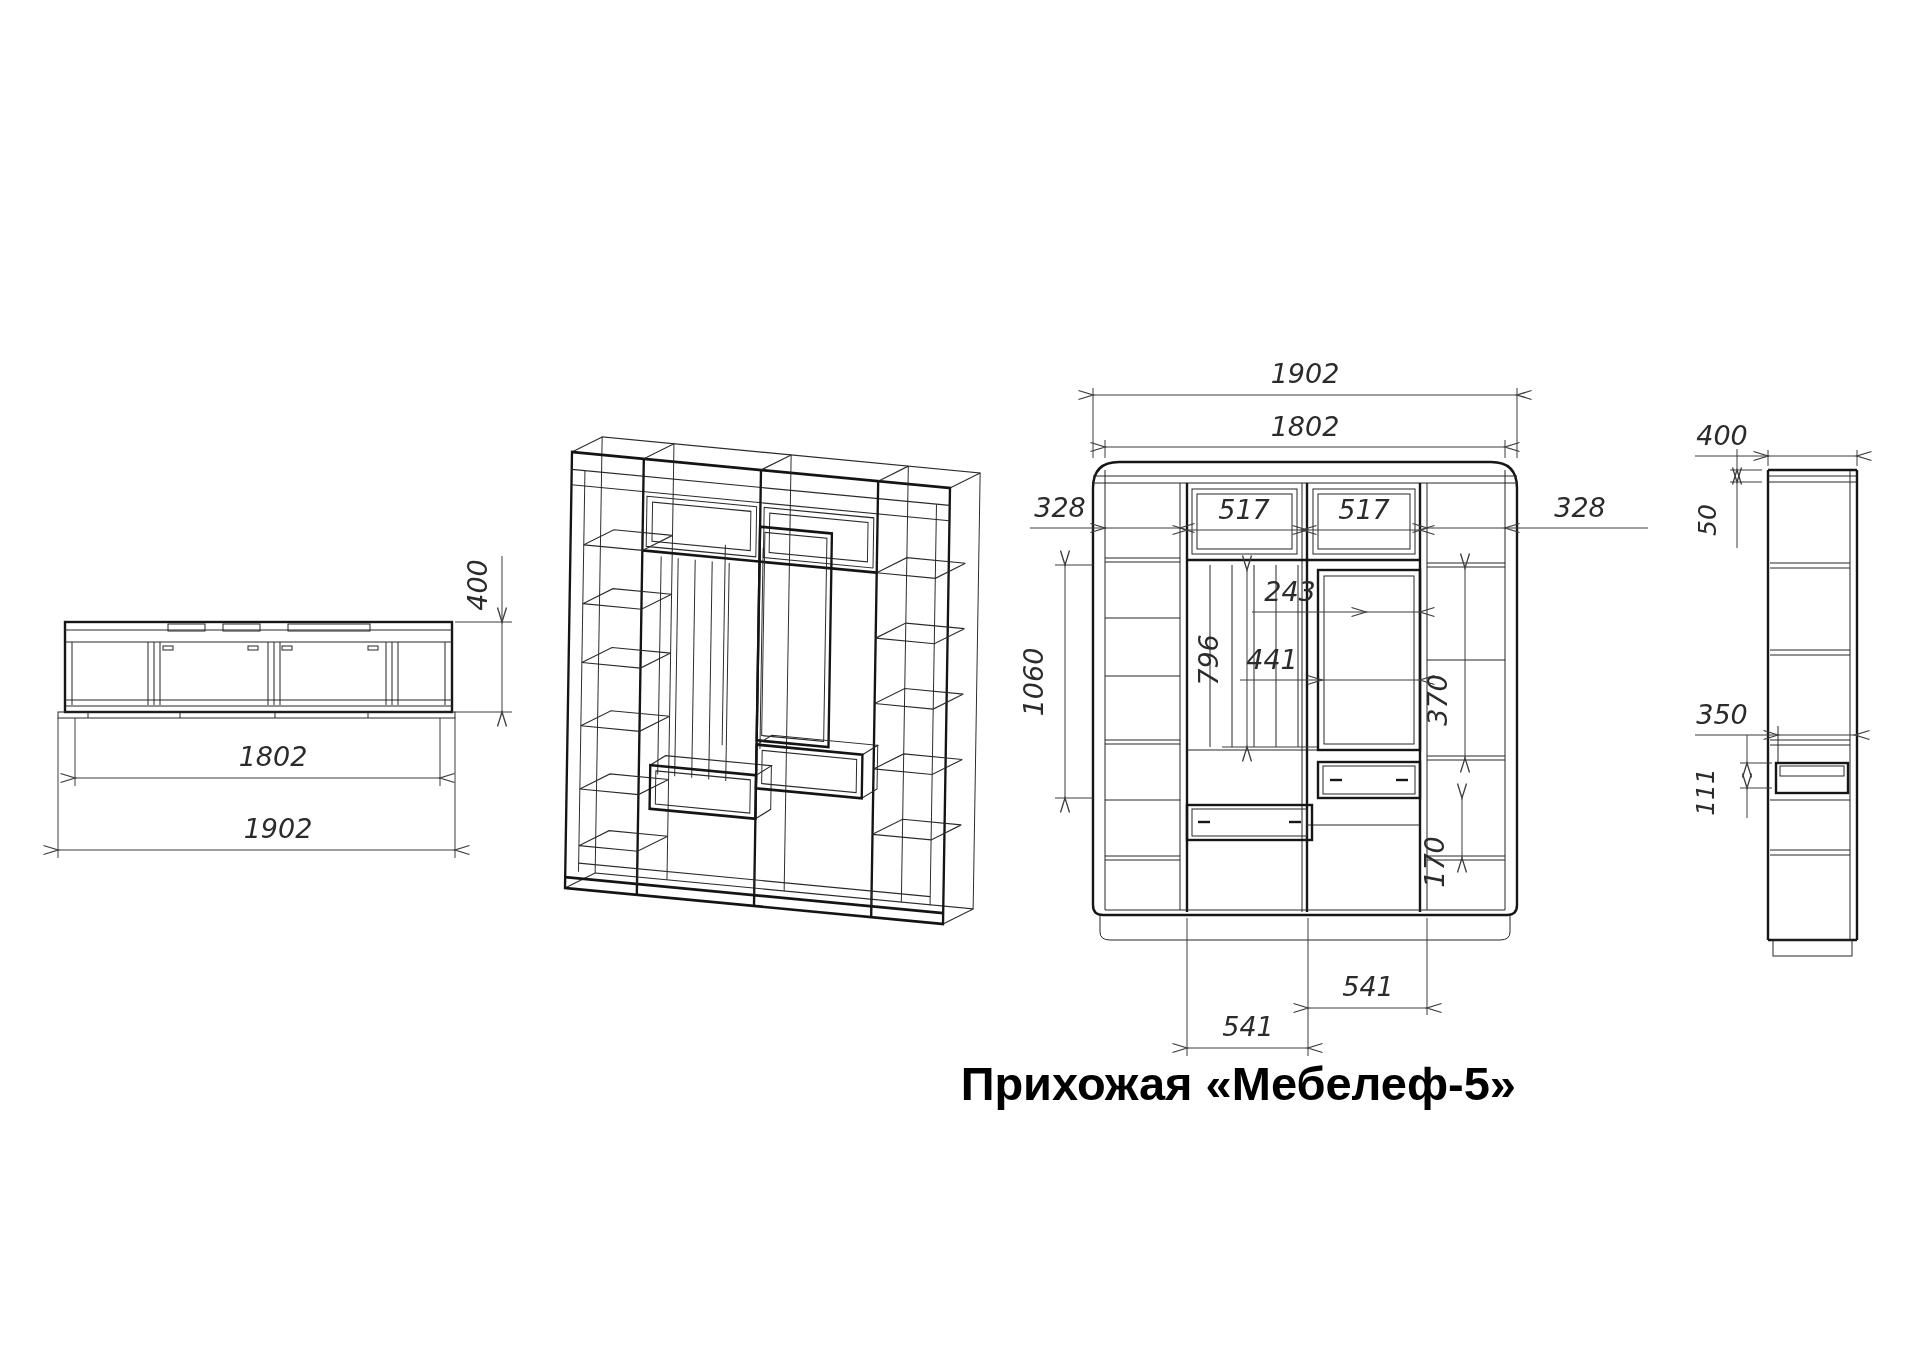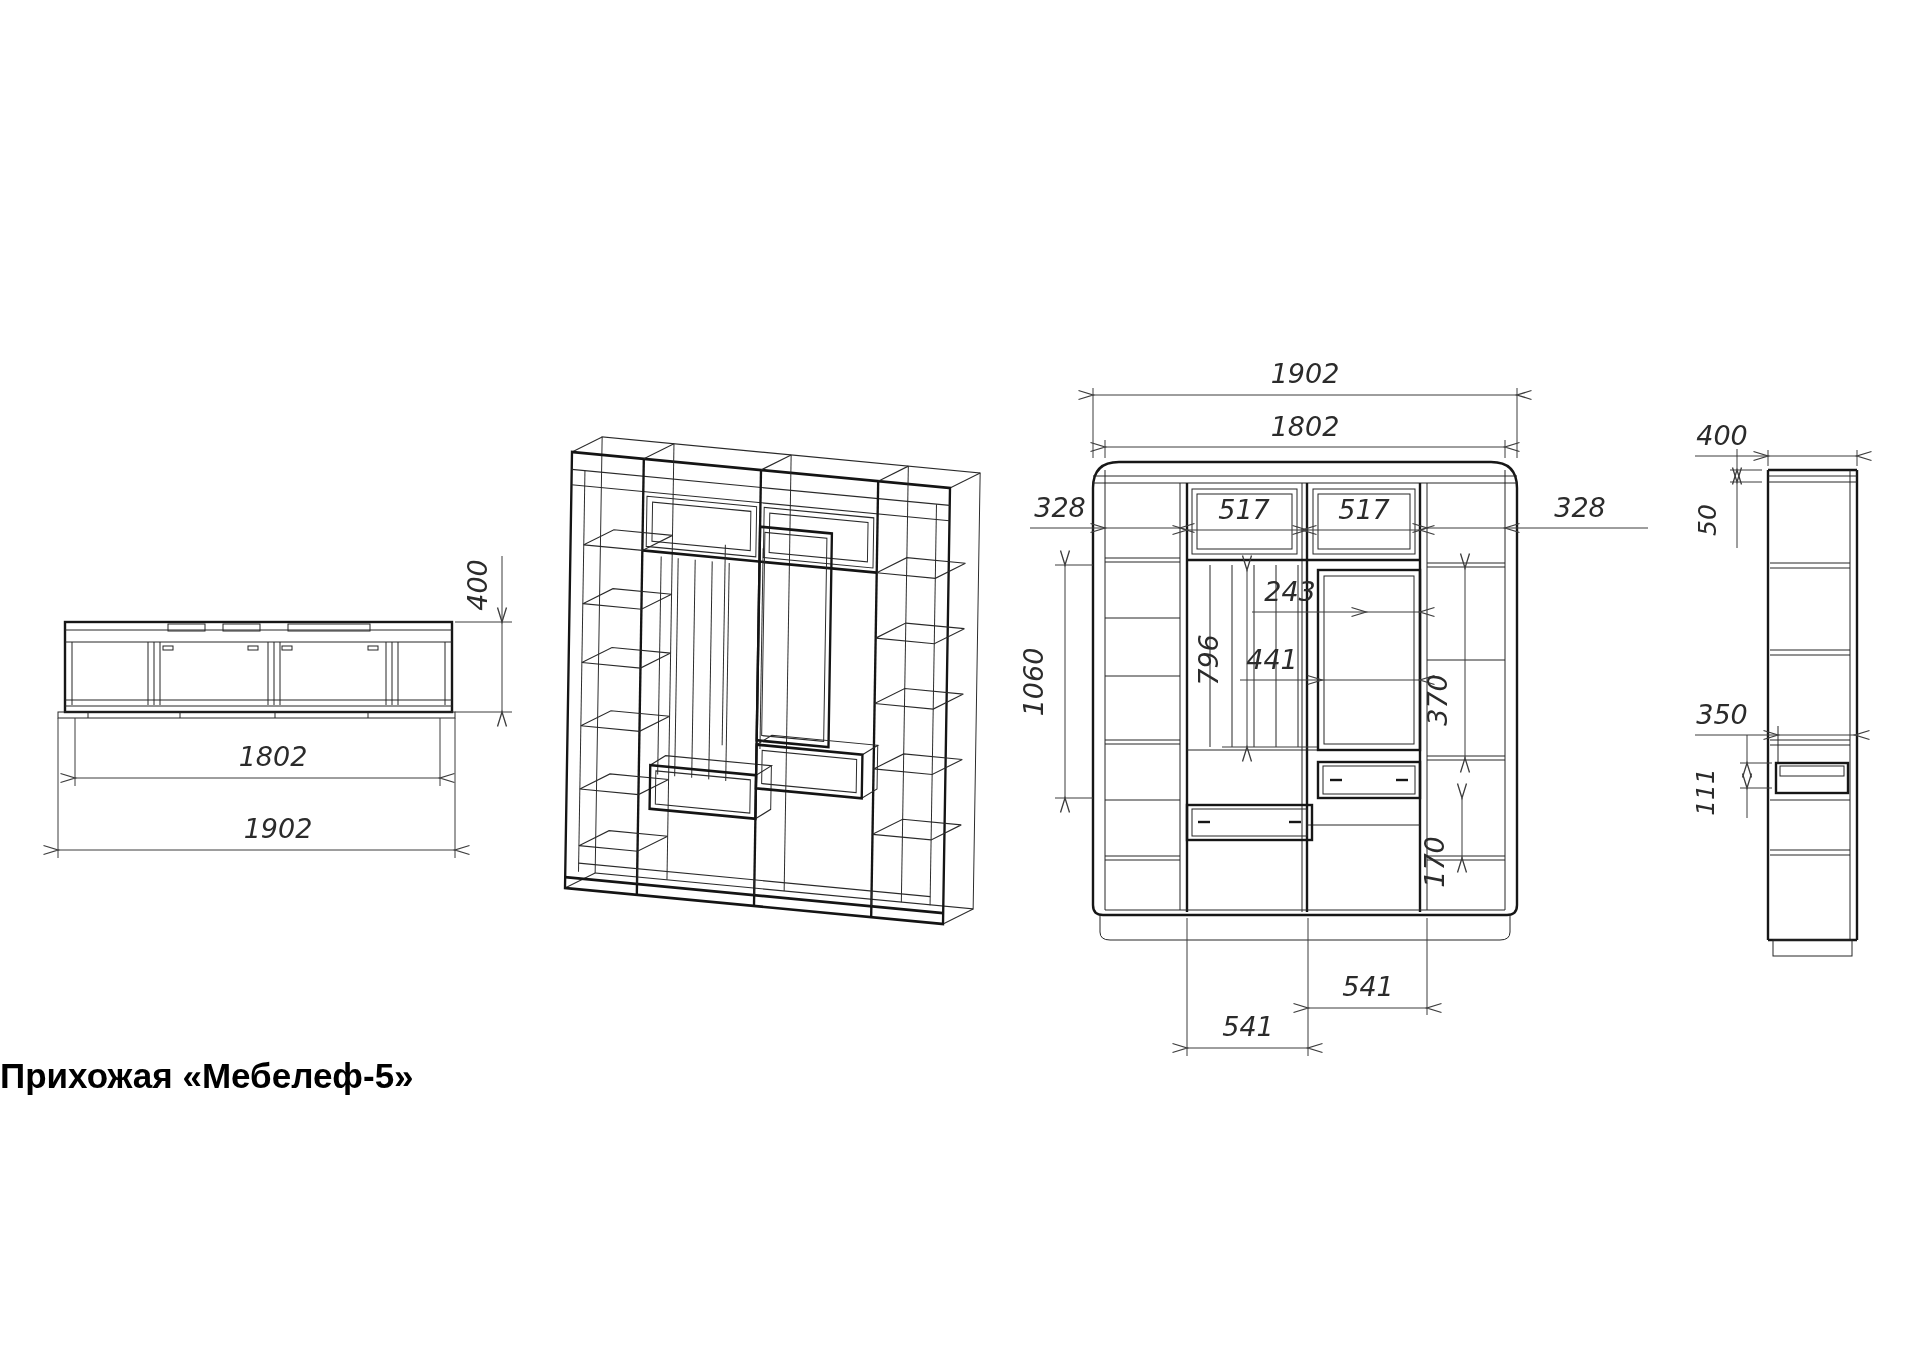--- a/index.html
+++ b/index.html
@@ -8,22 +8,22 @@
   svg{position:absolute;left:0;top:0;}
   
   .t{stroke:#262626;stroke-width:1;fill:none;}
   .b{stroke:#161616;stroke-width:2.4;fill:none;}
   .d{stroke:#3c3c3c;stroke-width:1;fill:none;}
   
   .it{stroke:#2a2a2a;stroke-width:0.0026;fill:none;}
   .ib{stroke:#141414;stroke-width:0.0062;fill:none;}
   .dimtxt{font-family:"DejaVu Sans",sans-serif;font-style:italic;font-size:27px;fill:#2b2b2b;}
   .dimtxt-s{font-family:"DejaVu Sans",sans-serif;font-style:italic;font-size:25px;fill:#2b2b2b;}
-  #title{position:absolute;left:0;top:1056px;width:1516px;text-align:left;
-         font-family:"Liberation Sans",sans-serif;font-weight:bold;font-size:35px;color:#000;}
+  #title{position:absolute;left:0;top:1056px;width:1516px;text-align:right;
+         font-family:"Liberation Sans",sans-serif;font-weight:bold;font-size:47px;color:#000;}
 </style>
 </head>
 <body>
 
 <div id="stage">
 <svg width="1920" height="1356" viewBox="0 0 1920 1356">
   <defs>
     <marker id="ar" markerUnits="userSpaceOnUse" markerWidth="18" markerHeight="14" refX="0.5" refY="0" orient="auto-start-reverse" overflow="visible">
       <path d="M15,4.5 L0.5,0 L15,-4.5" fill="none" stroke="#3c3c3c" stroke-width="1.3"></path>
     </marker>

